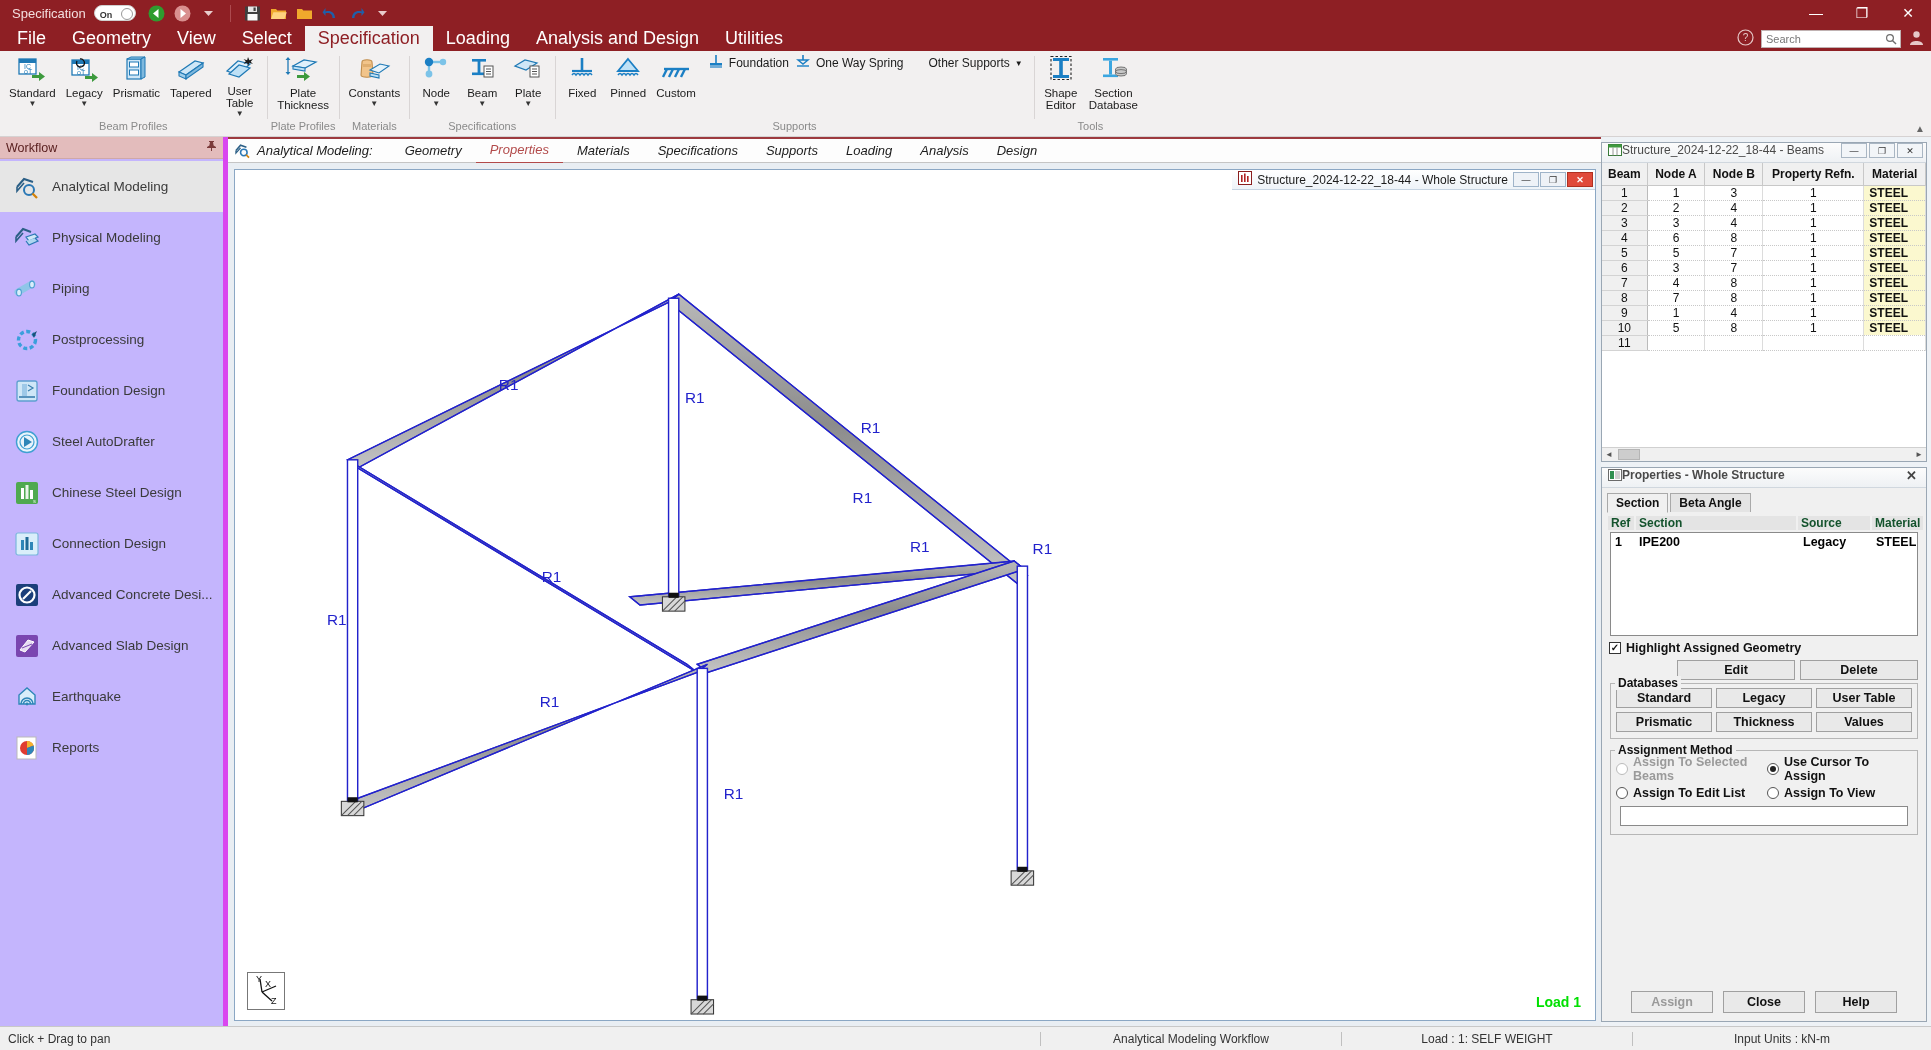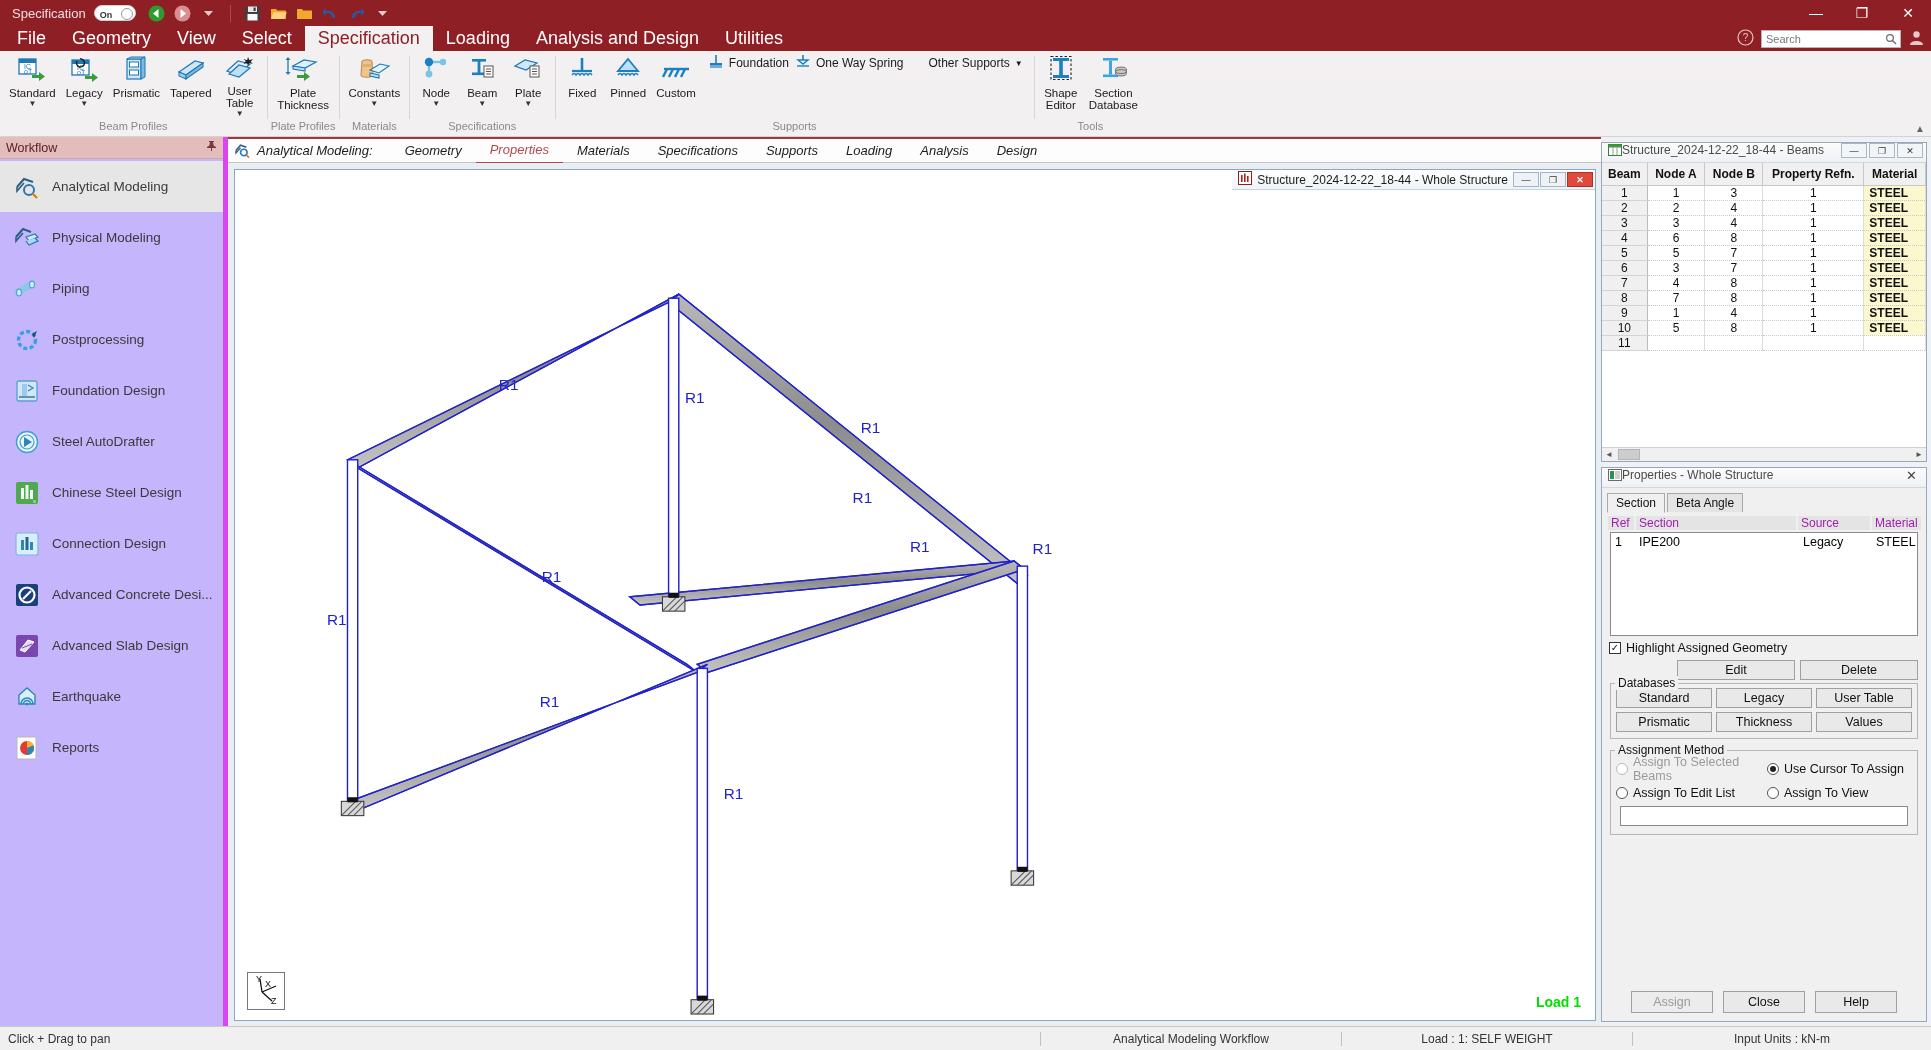--- a/index.html
+++ b/index.html
@@ -151,26 +151,26 @@
   }
   table.grid td.rowhdr{ background:#f0f0f0; border-right:1px solid #bbb; font-weight:normal;
     width:38px; border-bottom:1px solid #d3d3d3;}
   table.grid td.mat{ background:#fbf8cf; text-align:left; font-weight:bold; padding-left:5px;}
   .hscroll{ height:14px; background:#f0f0f0; border-top:1px solid #d0d0d0; display:flex; align-items:center;}
   .hs-arrow{ width:14px; height:13px; display:flex; align-items:center; justify-content:center; font-size:8px; color:#555; background:#f0f0f0;}
   .hs-track{ flex:1; height:13px; background:#f0f0f0; position:relative;}
   .hs-thumb{ position:absolute; left:2px; top:1px; width:22px; height:11px; background:#cdcdcd; border:1px solid #b5b5b5;}
 
   
-  .proppanel{ flex:1; }
+  .proppanel{ flex:1;font-weight:bold; }
   .ptabs{ display:flex; align-items:flex-end; height:20px; padding-left:5px; background:#f0f0f0; margin-top:4px;}
   .ptab{ border:1px solid #a9a9a9; border-bottom:none; background:#e4e4e4; font-size:12px;
     padding:2px 8px 2px 8px; color:#111; margin-right:2px;}
   .ptab.active{ background:#f0f0f0; border-bottom:1px solid #f0f0f0; position:relative; top:1px;}
-  .plistheader{ display:flex; font-size:12px; color:#a21caf; padding:4px 0 2px 6px; gap:0;}
+  .plistheader{ display:flex; font-size:12px; color:#14532d; padding:4px 0 2px 6px; gap:0;}
   .plistheader span{ background:#e4e4e4; margin-right:2px; padding:0 3px;}
   .plistbox{ margin:0 8px; border:1px solid #8a8a8a; background:#fff; height:104px; font-size:12.5px;}
   .prow{ display:flex; padding:2px 0 0 4px; }
   .cb-row{ display:flex; align-items:center; gap:5px; padding:5px 0 3px 7px; font-size:12.5px; color:#111;}
   .chk{ width:12px; height:12px; border:1px solid #333; background:#fff; display:inline-flex;
     align-items:center; justify-content:center; font-size:10px; line-height:10px;}
   .btnrow{ display:flex; gap:5px; padding:2px 8px 0 8px; justify-content:flex-end;}
   .btn{ border:1px solid #a0a0a0; background:#e9e9e9; font-size:12.5px; height:20px;
     display:flex; align-items:center; justify-content:center; color:#111; min-width:90px;}
   .btn.disabled{ color:#9a9a9a; background:#ececec;}

